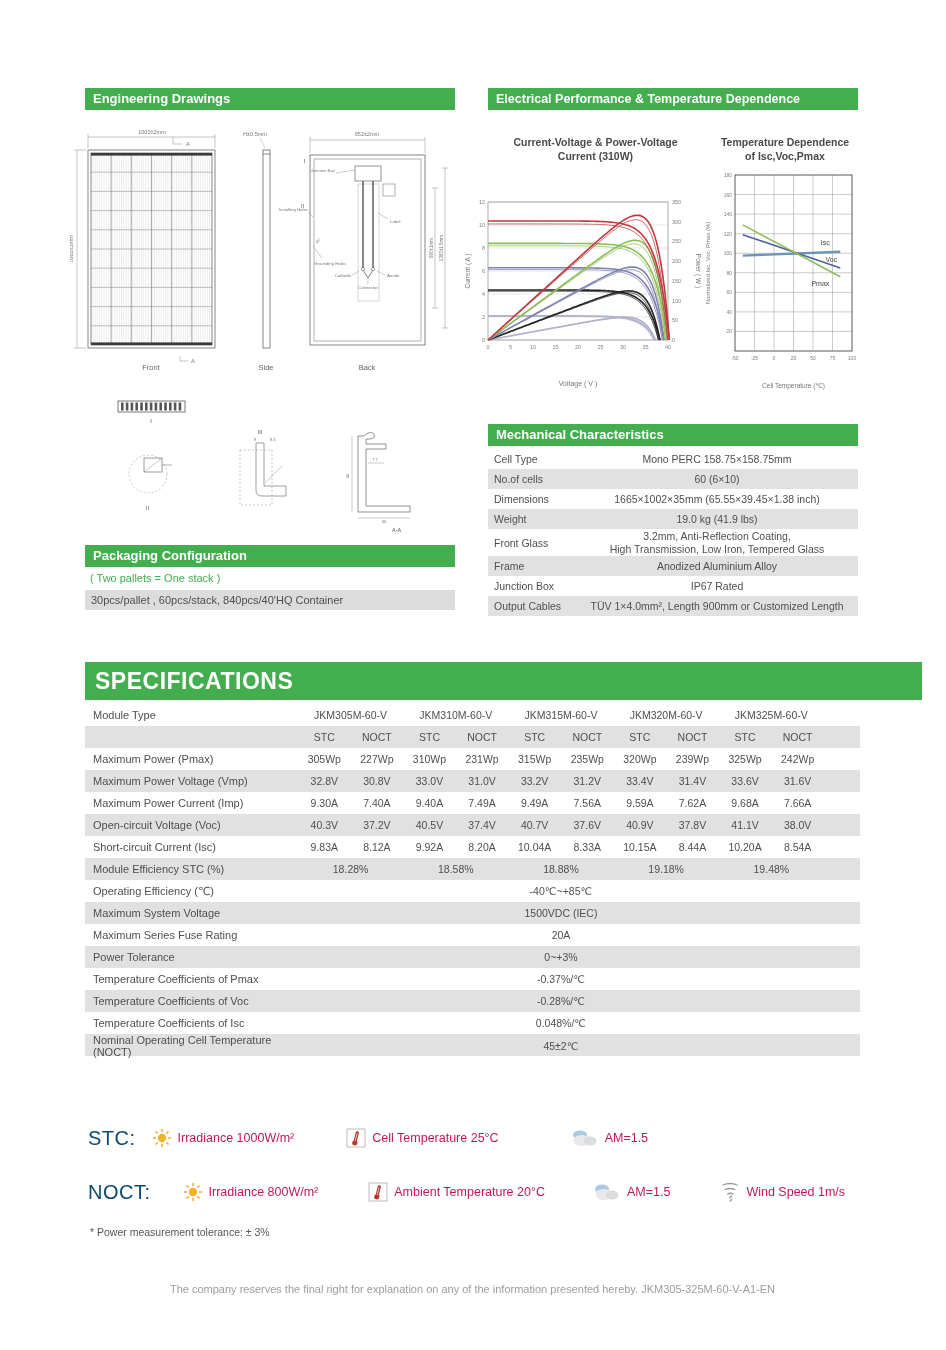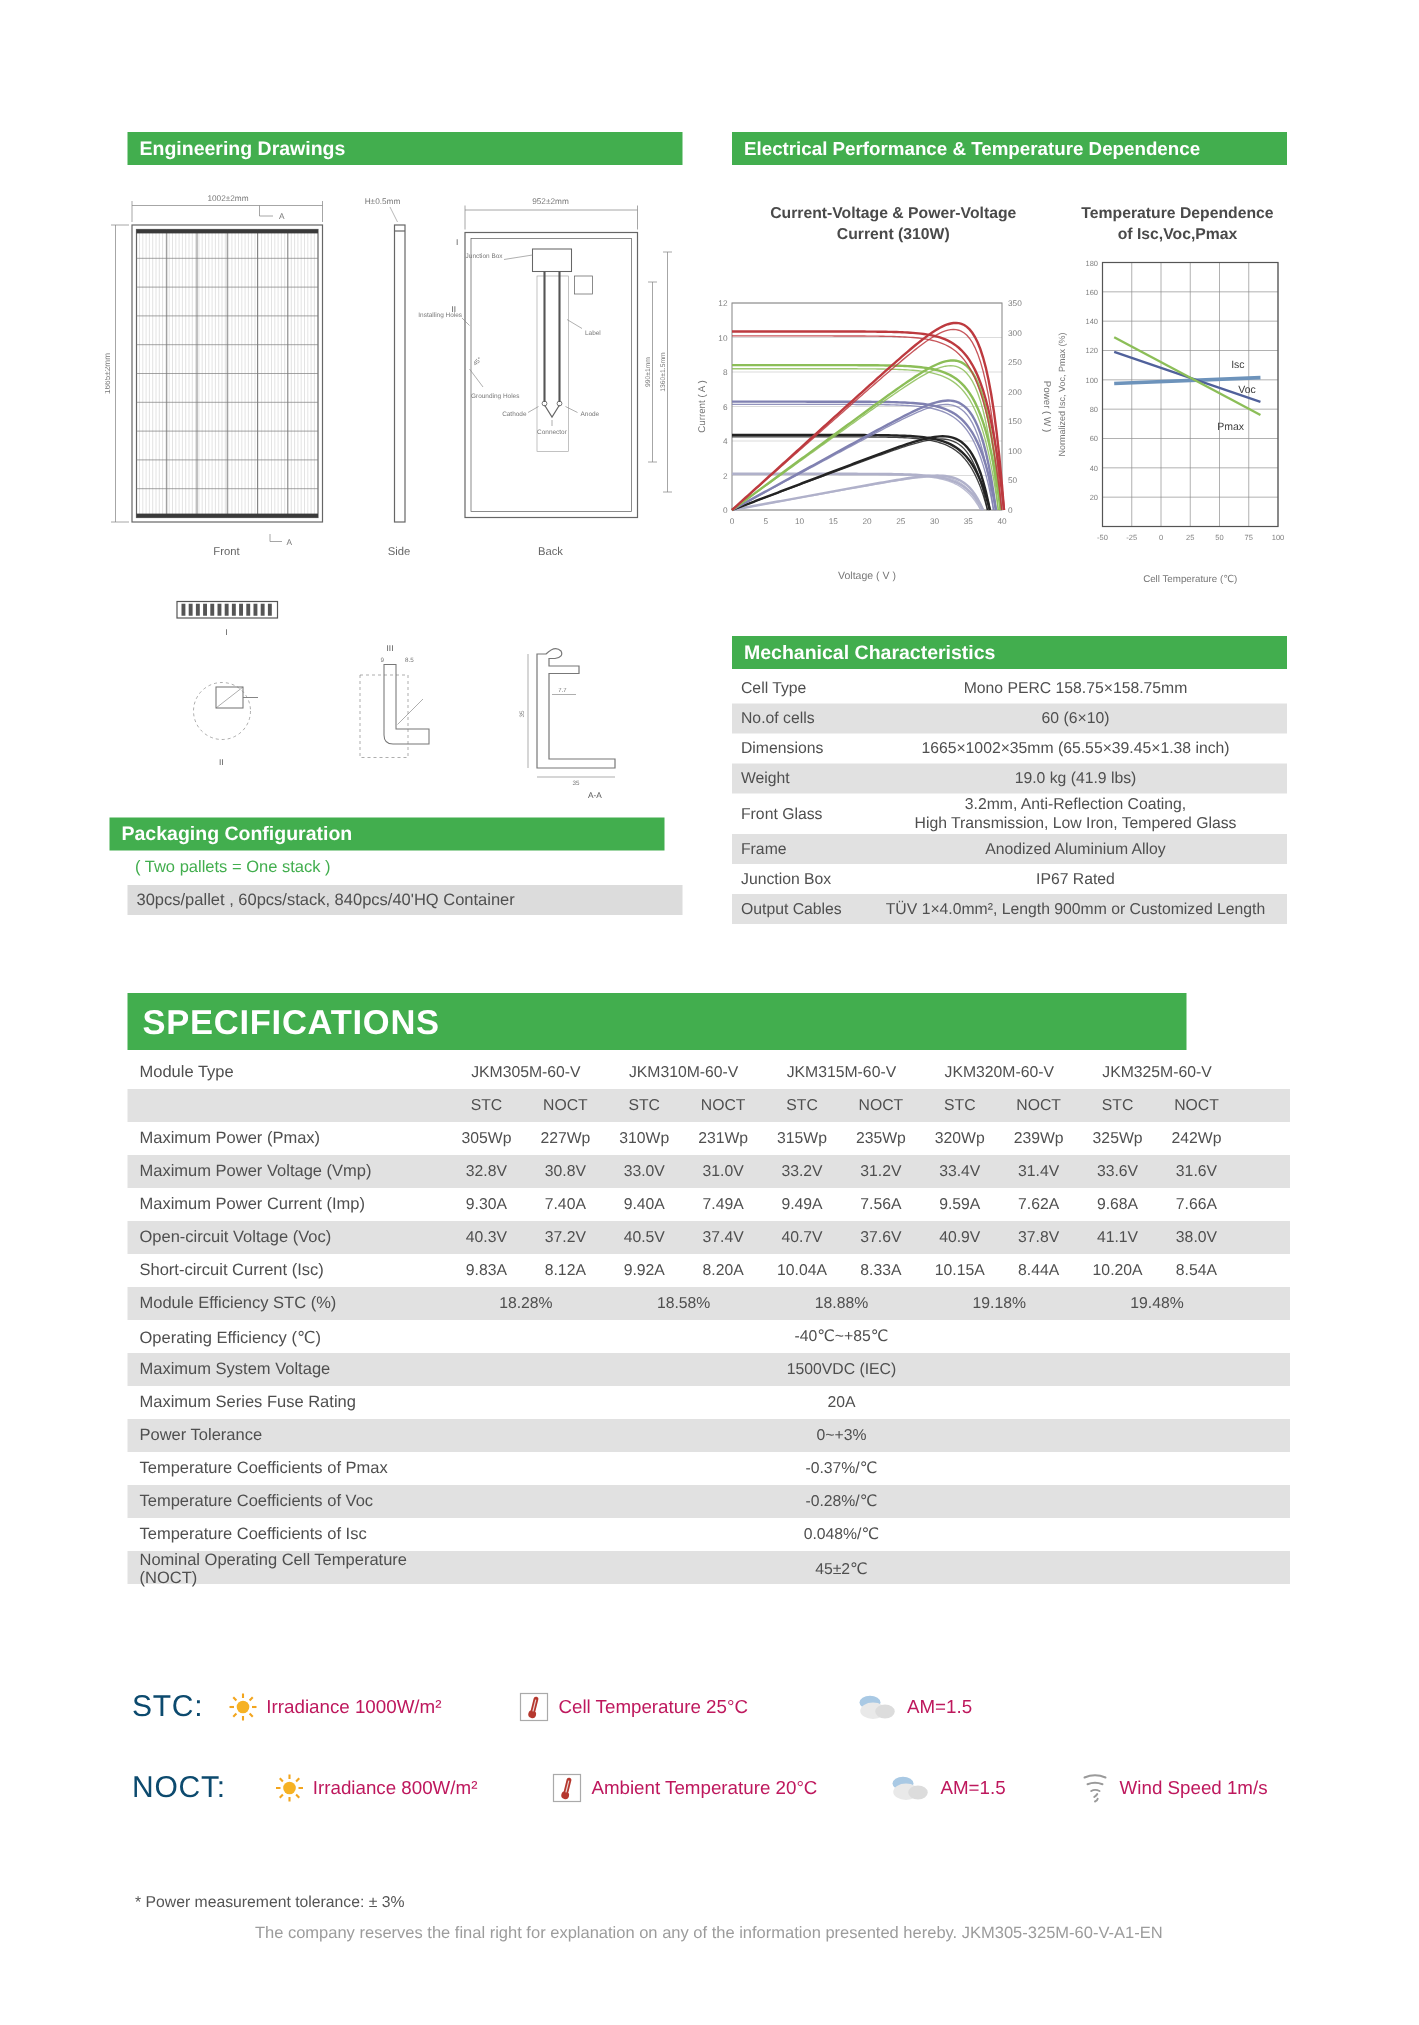--- a/index.html
+++ b/index.html
@@ -27,21 +27,21 @@
   .srow.alt{background:var(--rowgray);}
   .slabel{padding-left:8px;font-size:11px;}
   .scell{text-align:center;}
   .sgroup{grid-column:span 2;text-align:center;}
   .smerged{grid-column:2 / span 10;text-align:center;}
   
   .condrow{position:absolute;display:flex;align-items:center;}
   .condlabel{font-size:20px;color:#0c4a6e;letter-spacing:.5px;margin-right:16px;}
   .conditem{display:flex;align-items:center;font-size:12.5px;color:#be185d;}
   .conditem svg{margin-right:6px;}
-  .note{position:absolute;font-size:10.5px;color:#555;margin-top:36px;}
+  .note{position:absolute;font-size:10.5px;color:#555;}
   .footer{position:absolute;font-size:11px;color:#9c9c9c;text-align:center;}
   svg text{font-family:"Liberation Sans","DejaVu Sans",sans-serif;}
 </style>
 </head>
 <body>
 
 <div class="page">
 
   <div class="hbar" style="left:488px;top:88px;width:370px;font-size:12.5px;"><span>Electrical Performance &amp; Temperature Dependence</span></div>
   <div class="hbar" style="left:85px;top:88px;width:370px;"><span>Engineering Drawings</span></div>
@@ -385,25 +385,25 @@
       <div class="mrow">
         <div class="mlabel">Junction Box</div>
         <div class="mvalue">IP67 Rated</div>
       </div>
       <div class="mrow alt">
         <div class="mlabel">Output Cables</div>
         <div class="mvalue">TÜV 1×4.0mm², Length 900mm or Customized Length</div>
       </div>
     </div>
 
-  <div class="hbar" style="left:73px;top:545px;width:370px;"><span>Packaging Configuration</span></div>
+  <div class="hbar" style="left:85px;top:545px;width:370px;"><span>Packaging Configuration</span></div>
   <div class="packnote" style="left:90px;top:572px;">( Two pallets = One stack )</div>
   <div class="packval" style="left:85px;top:590px;width:370px;">30pcs/pallet , 60pcs/stack, 840pcs/40'HQ Container</div>
 
-  <div class="bigbar" style="left:85px;top:662px;width:706px;"><span>SPECIFICATIONS</span></div>
+  <div class="bigbar" style="left:85px;top:662px;width:837px;"><span>SPECIFICATIONS</span></div>
   <div class="stable" style="left:85px;top:704px;">
       <div class="srow">
         <div class="slabel">Module Type</div>
         <div class="sgroup">JKM305M-60-V</div>
         <div class="sgroup">JKM310M-60-V</div>
         <div class="sgroup">JKM315M-60-V</div>
         <div class="sgroup">JKM320M-60-V</div>
         <div class="sgroup">JKM325M-60-V</div>
       </div>
       <div class="srow alt">

